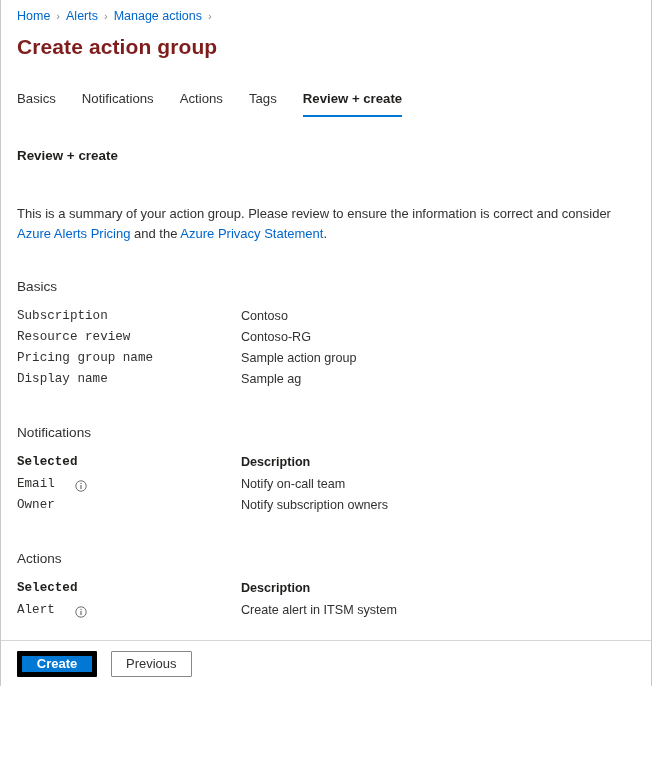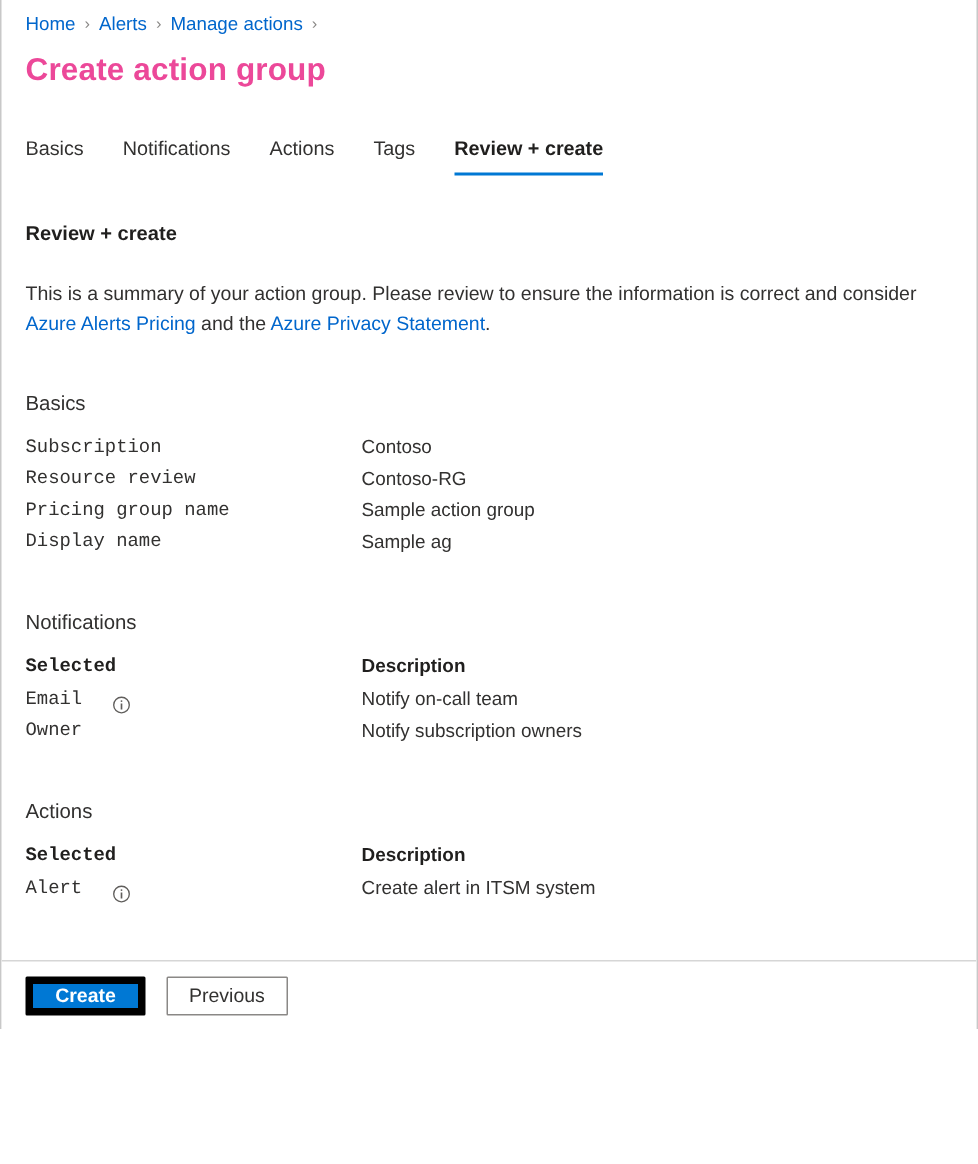--- a/index.html
+++ b/index.html
@@ -56,21 +56,21 @@
     font-size: 11px;
     line-height: 16px;
     user-select: none;
   }
 
   
   .page-title {
     font-size: 21px;
     line-height: 28px;
     font-weight: 600;
-    color: #ec4899;
+    color: #7f1d1d;
     margin-top: 9px;
     letter-spacing: 0.1px;
   }
 
   
   .tabs {
     display: flex;
     align-items: flex-end;
     margin-top: 26px;
     height: 30px;
@@ -96,21 +96,21 @@
     font-size: 13.4px;
     font-weight: 700;
     color: #201f1e;
     margin-top: 30px;
     line-height: 18px;
   }
   .intro {
     font-size: 13px;
     line-height: 20px;
     color: #323130;
-    margin-top: 21px;
+    margin-top: 39px;
     max-width: 608px;
   }
   .intro a {
     color: #0066cc;
     text-decoration: none;
     cursor: pointer;
   }
 
   .group-heading {
     font-size: 13.6px;
@@ -140,21 +140,21 @@
   .kv-table td.v { }
   .kv-table tr.head td {
     font-weight: 700;
     color: #201f1e;
     padding-bottom: 3px;
     margin-left: 24px;
   }
 
   .label-with-icon {
     display: inline-flex;
-    align-items: flex-end;
+    align-items: center;
     gap: 20px;
   }
   .info-icon {
     display: inline-block;
     width: 12px;
     height: 12px;
     position: relative;
     top: 1px;
     cursor: pointer;
     flex: 0 0 auto;

